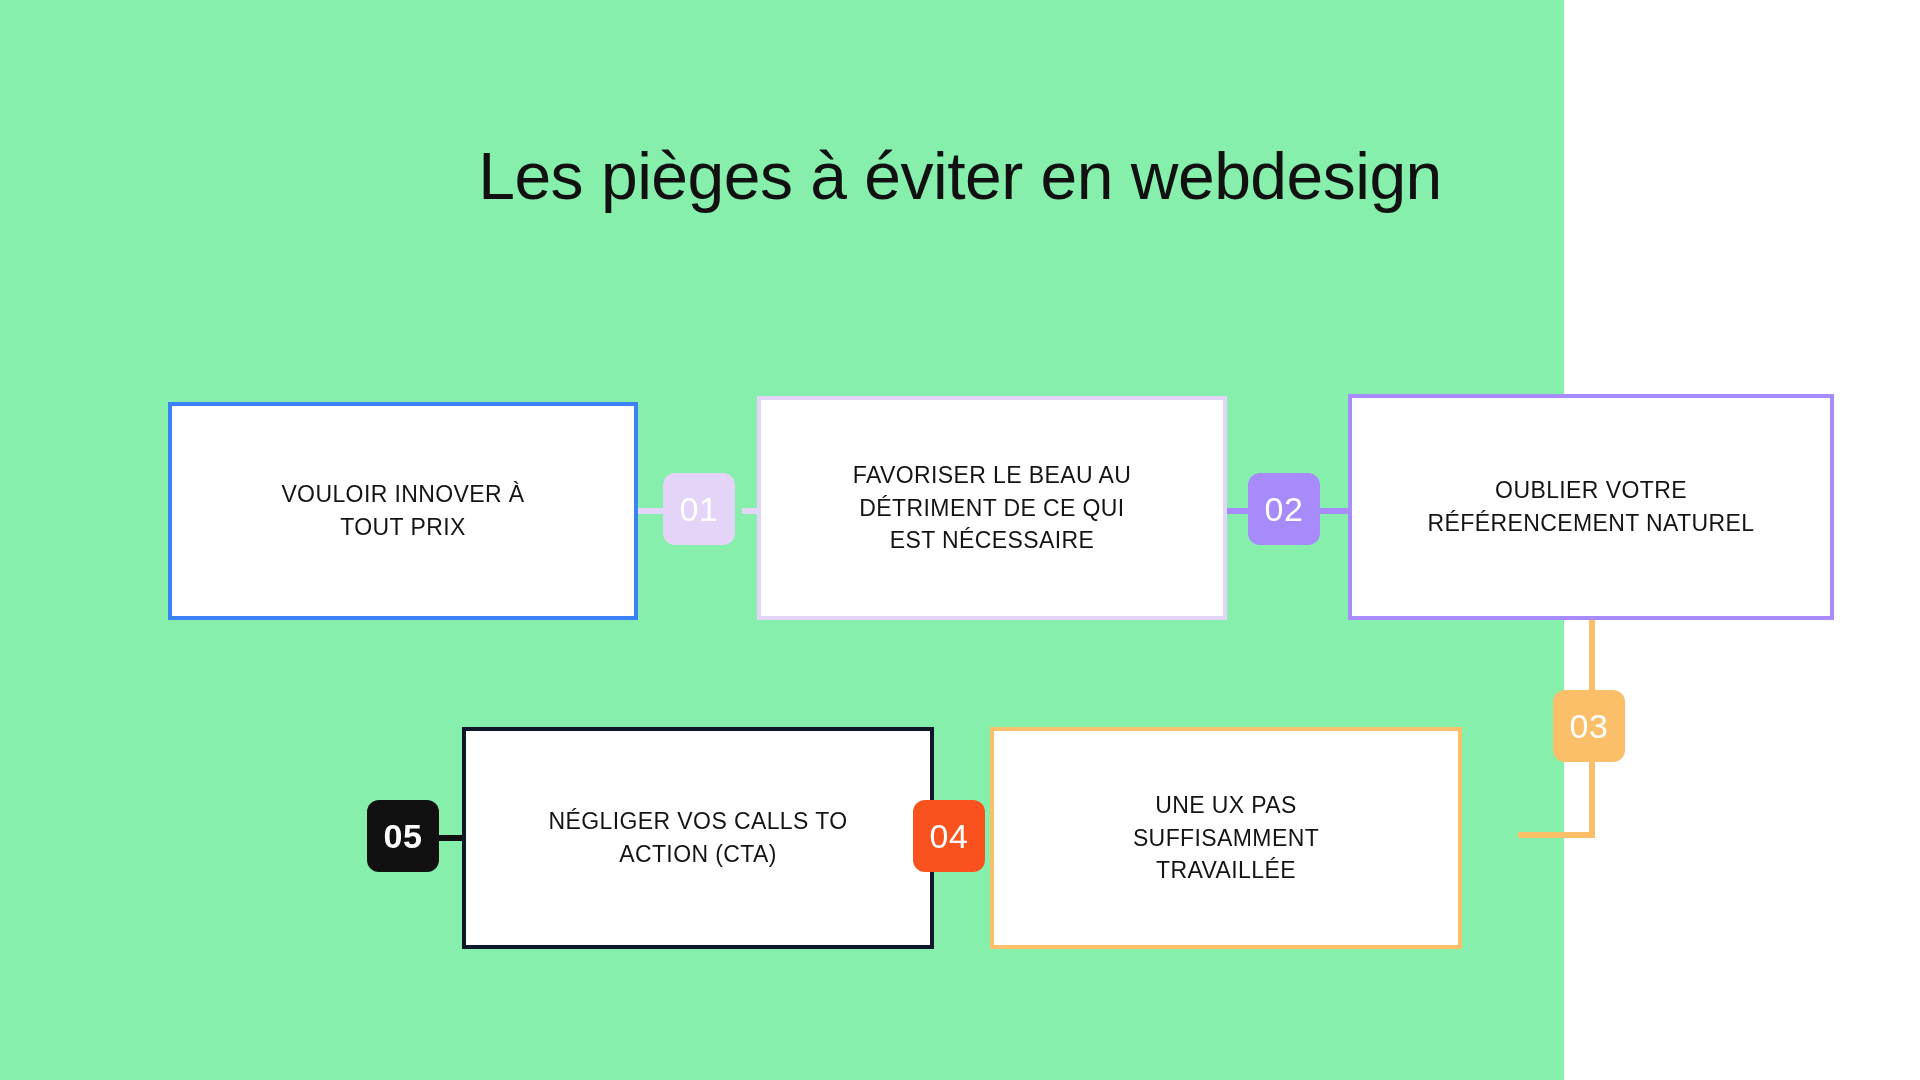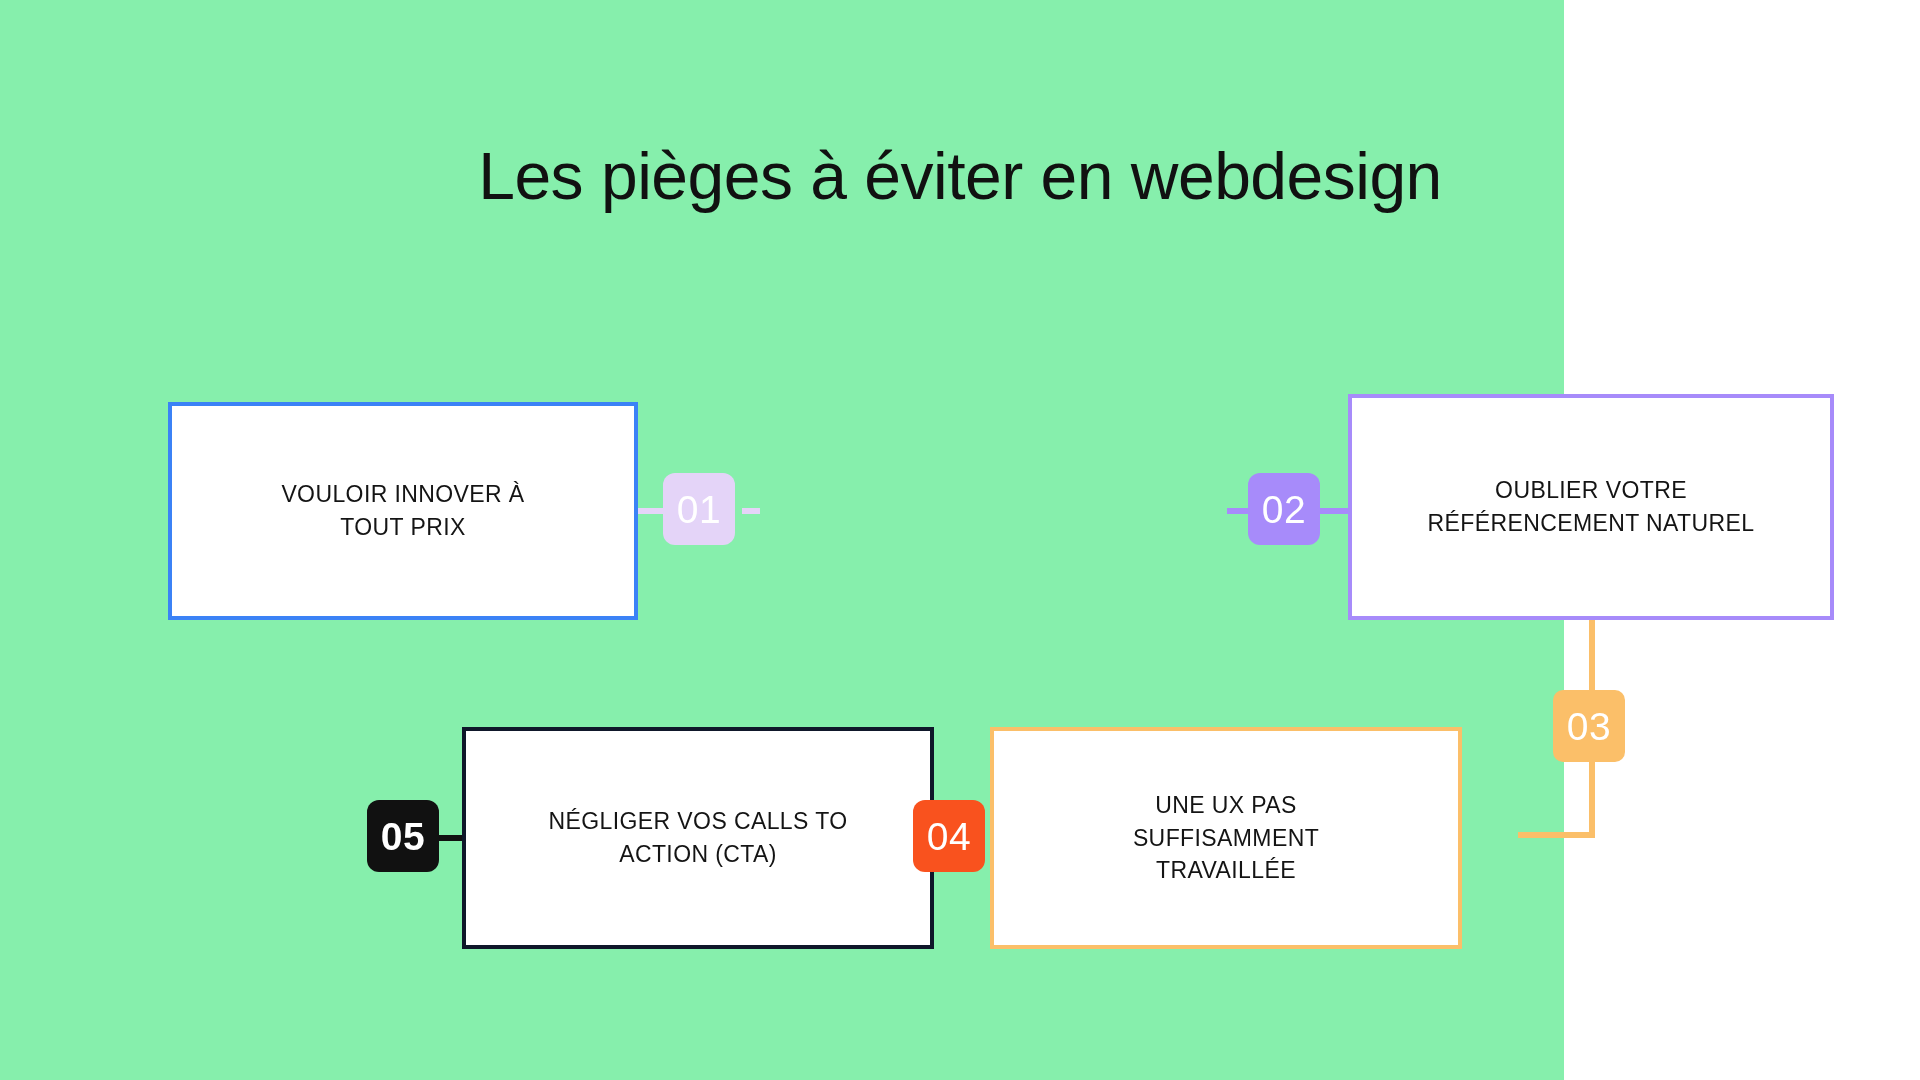--- a/index.html
+++ b/index.html
@@ -113,30 +113,30 @@
 
   
   .step-badge {
     position: absolute;
     box-sizing: border-box;
     display: flex;
     align-items: center;
     justify-content: center;
     border-radius: 12px;
     color: #FFFFFF;
-    font-size: 39px;
+    font-size: 34px;
     font-weight: 400;
     letter-spacing: 0.5px;
     line-height: 1;
     user-select: none;
   }
 
   #badge-01 { left: 663px;  top: 473px; width: 72px; height: 72px; background: #E4D4F8; }
   #badge-02 { left: 1248px; top: 473px; width: 72px; height: 72px; background: #A78BFA; }
-  #badge-03 { left: 1553px; top: 690px; width: 72px; height: 72px; background: #FBBF69; border-radius: 10px; }
+  #badge-03 { left: 1553px; top: 690px; width: 72px; height: 72px; background: #FBBF69; }
   #badge-04 { left: 913px;  top: 800px; width: 72px; height: 72px; background: #F9521E; }
   #badge-05 { left: 367px;  top: 800px; width: 72px; height: 72px; background: #111111; font-weight: bold; }
 </style>
 </head>
 <body>
 
 <div id="canvas">
 
   <h1 id="page-title">Les pièges à éviter en webdesign</h1>
 
@@ -153,20 +153,25 @@
   <div class="conn-line conn-h" id="line-04-left"></div>
   <div class="conn-line conn-h" id="line-04-right"></div>
 
   <div class="conn-line conn-h" id="line-05"></div>
 
   <div class="node-box" id="box-1">
     <span class="node-label">VOULOIR INNOVER À
 TOUT PRIX</span>
   </div>
 
+  <div class="node-box" id="box-2">
+    <span class="node-label">FAVORISER LE BEAU AU
+DÉTRIMENT DE CE QUI
+EST NÉCESSAIRE</span>
+  </div>
 
   <div class="node-box" id="box-3">
     <span class="node-label">OUBLIER VOTRE
 RÉFÉRENCEMENT NATUREL</span>
   </div>
 
   <div class="node-box" id="box-4">
     <span class="node-label">UNE UX PAS
 SUFFISAMMENT
 TRAVAILLÉE</span>

